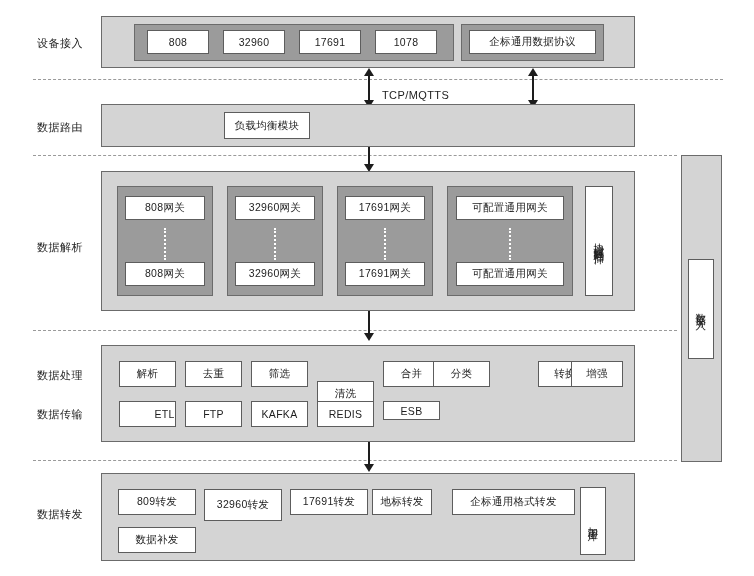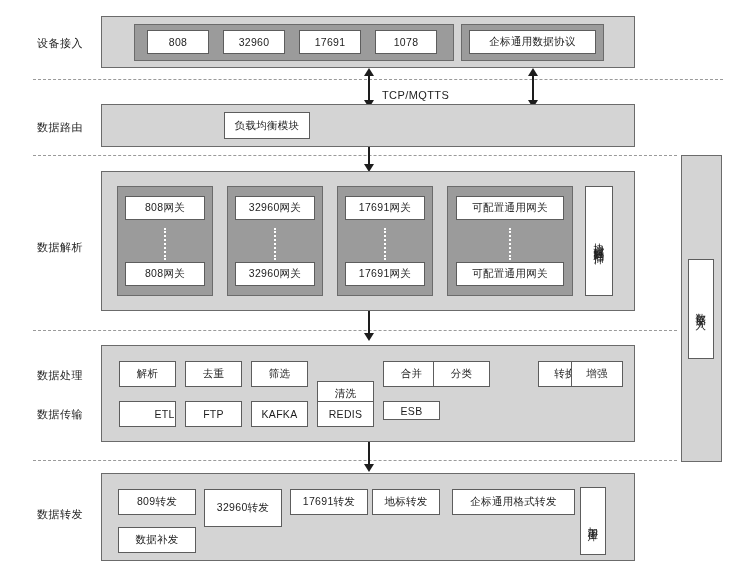--- a/index.html
+++ b/index.html
@@ -190,23 +190,23 @@
   <div class="chip" style="left:383px;top:401px;width:57px;height:19px;">ESB</div>
 
   <div class="arrow" style="left:368px;top:442px;height:25px;"></div>
   <div class="arrow-head-down" style="left:364px;top:464px;"></div>
 
   <div class="row-label" style="left:37px;top:507px;">数据转发</div>
 
   <div class="panel" style="left:101px;top:473px;width:534px;height:88px;"></div>
 
   <div class="chip" style="left:118px;top:489px;width:78px;height:26px;">809转发</div>
-  <div class="chip" style="left:204px;top:489px;width:78px;height:38px;">32960转发</div>
+  <div class="chip" style="left:204px;top:489px;width:78px;height:32px;">32960转发</div>
   <div class="chip" style="left:290px;top:489px;width:78px;height:26px;">17691转发</div>
-  <div class="chip" style="left:372px;top:489px;width:68px;height:26px;">地标转发</div>
+  <div class="chip" style="left:372px;top:489px;width:60px;height:26px;">地标转发</div>
   <div class="chip" style="left:452px;top:489px;width:123px;height:26px;">企标通用格式转发</div>
 
   <div class="chip" style="left:118px;top:527px;width:78px;height:26px;">数据补发</div>
 
   <div class="chip vert" style="left:580px;top:487px;width:26px;height:68px;">加密库</div>
 
   <div class="panel" style="left:681px;top:155px;width:41px;height:307px;"></div>
   <div class="chip vert" style="left:688px;top:259px;width:26px;height:100px;">数据导入</div>
 
 </div>

